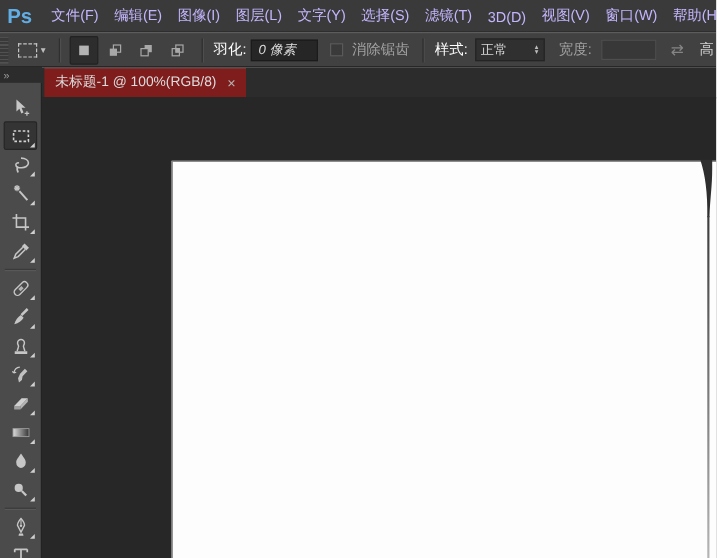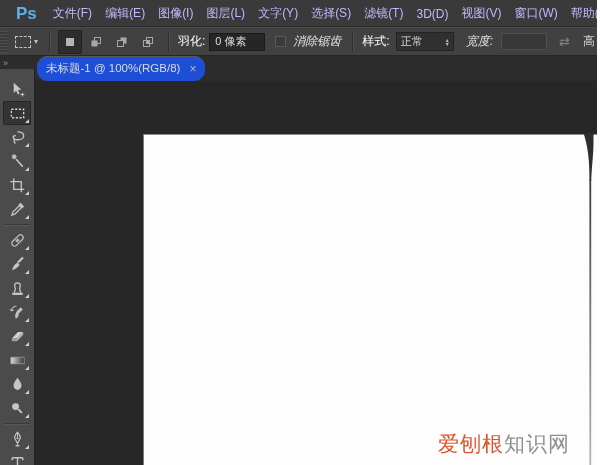--- a/index.html
+++ b/index.html
@@ -4,54 +4,54 @@
 <style>
   * { margin:0; padding:0; box-sizing:border-box; }
   html,body { background:#ffffff; }
   body { font-family:"Liberation Sans","DejaVu Sans",sans-serif; }
   #stage { position:relative; width:600px; height:465px; overflow:hidden; background:#ffffff; }
   #ps-window { position:absolute; left:0; top:0; width:597px; height:465px; overflow:hidden; }
 
   
   .menu-bar { position:absolute; left:0; top:0; width:597px; height:27px;
     background:#3a3a3a; box-shadow:inset 0 -1px 0 #2b2b2b;
-    display:flex; align-items:center; padding-left:16px; }
+    display:flex; align-items:center; padding-left:6px; }
   .ps-logo { font-size:17px; font-weight:bold; margin-right:14px; letter-spacing:0px; }
   .menu-items { display:flex; align-items:center; gap:9px; }
   .menu-item { font-size:12px; color:#c4b5fd; white-space:nowrap; cursor:default; padding:2px 2px; }
 
   
   .options-bar { position:absolute; left:0; top:27px; width:597px; height:29px;
     background:#414141; box-shadow:inset 0 -1px 0 #272727, inset 0 1px 0 #4d4d4d;
     display:flex; align-items:center; padding-left:0; white-space:nowrap; overflow:hidden; }
   .bar-grip { width:7px; height:22px; margin-right:4px;
     background:repeating-linear-gradient(0deg,#555 0 1px,#383838 1px 3px); opacity:.8; }
   .preset-btn { display:flex; align-items:center; gap:3px; padding:3px 4px; border-radius:2px; }
   .preset-rect { width:16px; height:12px; border:1px dashed #c3c3c3; }
   .dd-arrow { font-size:8px; color:#bdbdbd; }
   .v-sep { width:1px; height:20px; background:#2f2f2f; box-shadow:1px 0 0 #4e4e4e; margin:0 7px; }
   .mode-btn { width:24px; height:24px; display:flex; align-items:center; justify-content:center; margin:0 1px; border-radius:2px; }
   .mode-btn.pressed { background:#2d2d2d; box-shadow:inset 0 0 0 1px #222; }
   .opt-label { font-size:12px; color:#ffffff; margin:0 4px 0 2px; }
-  .opt-label.dim, .dim { color:#e5e5e5;font-style:italic; }
+  .opt-label.dim, .dim { color:#a3a3a3; }
   .feather-input { width:56px; height:18px; background:#262626; border:1px solid #1b1b1b;
-    color:#dedede; font-size:11px; display:flex; align-items:center; padding-left:5px; }
+    color:#dedede; font-size:11px; display:flex; align-items:center; padding-left:5px;font-style:italic; }
   .aa-check { width:11px; height:11px; background:#3a3a3a; border:1px solid #5a5a5a; margin:0 5px 0 10px; }
   .style-select { width:58px; height:19px; background:#303030; border:1px solid #242424;
     display:flex; align-items:center; justify-content:space-between; padding:0 4px; margin-left:2px; }
   .style-select .val { font-size:11px; color:#d8d8d8; }
   .updown { display:flex; flex-direction:column; line-height:4px; font-size:6px; color:#bdbdbd; }
   .width-box { width:46px; height:17px; background:#383838; border:1px solid #4e4e4e; margin-left:4px; }
   .swap-icon { font-size:13px; color:#858585; margin-left:12px; }
   .height-label { font-size:12px; color:#cfcfcf; margin-left:13px; }
 
   
   .tab-strip { position:absolute; left:0; top:56px; width:597px; height:26px; background:#2c2c2c; }
-  .doc-tab { position:absolute; left:37px; top:56px; height:25px; background:#1d4ed8;
-    display:flex; align-items:center; padding:0 9px; box-shadow:inset 0 1px 0 #585858;border-radius:11px; }
+  .doc-tab { position:absolute; left:37px; top:56px; height:25px; background:#7f1d1d;
+    display:flex; align-items:center; padding:0 9px; box-shadow:inset 0 1px 0 #585858; }
   .doc-tab .t-title { font-size:11.5px; color:#dcdcdc; white-space:nowrap; }
   .doc-tab .t-close { font-size:12px; color:#b5b5b5; margin-left:9px; }
   .pasteboard { position:absolute; left:35px; top:81px; width:562px; height:384px; background:#272727; }
 
   
   .canvas { position:absolute; left:143px; top:134px; width:454px; height:331px;
     background:#fdfdfd; border-top:1px solid #8c8c8c; border-left:1px solid #7a7a7a; }
   .curl-svg { position:absolute; left:577px; top:133px; width:20px; height:332px; pointer-events:none; }
 
   
@@ -301,16 +301,13 @@
           <div class="tool">
             <svg viewBox="0 0 20 20">
               <path d="M4.5 4 H15.5 M4.5 4 V6.5 M15.5 4 V6.5 M10 4 V16 M7.8 16 H12.2" fill="none" stroke="#c6c6c6" stroke-width="1.5"></path>
             </svg>
           </div>
         </div>
     </div>
 
   </div>
 
-  <div class="watermark">
-    <span id="wm-hl" style="color: rgb(224, 81, 44);">爱刨根</span><span id="wm-rest" style="color: rgb(143, 143, 143);">知识网</span>
-  </div>
 </div>
 
 </body></html>

